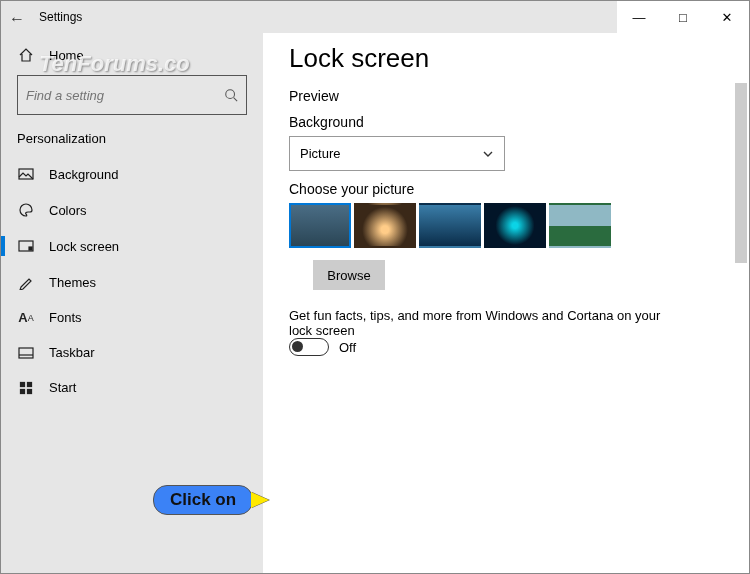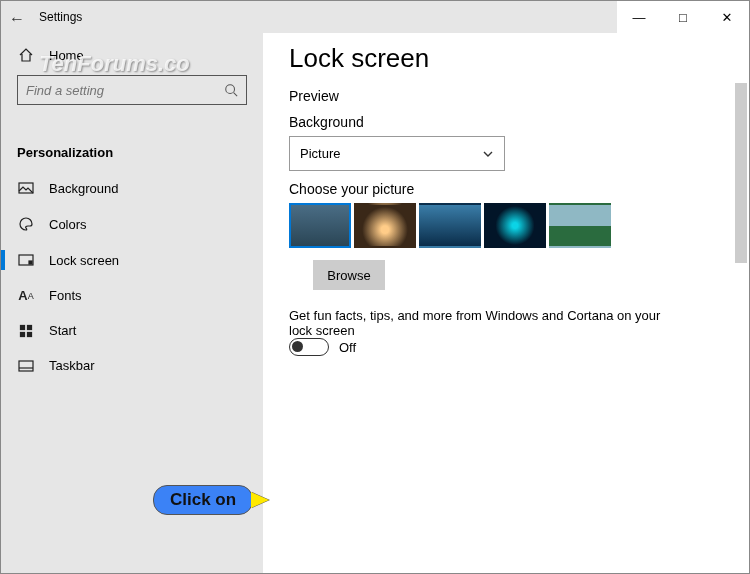--- a/index.html
+++ b/index.html
@@ -7,23 +7,23 @@
   .window { display: flex; flex-direction: column; width: 100%; height: 100%; }
   .titlebar { height: 32px; display: flex; align-items: center; background: #e6e6e6; }
   .titlebar .back { width: 32px; text-align: center; font-size: 16px; color: #333; cursor: pointer; }
   .titlebar .title { padding-left: 6px; font-size: 12px; }
   .titlebar .spacer { flex: 1; }
   .titlebar .btn { width: 44px; height: 32px; display: flex; align-items: center; justify-content: center; font-size: 13px; cursor: pointer; background: #fff;}
   .body { flex: 1; display: flex; overflow: hidden; }
   .sidebar { width: 262px; background: #e6e6e6; padding-top: 6px; display: flex; flex-direction: column; }
   .home-row { display: flex; align-items: center; padding: 8px 16px; gap: 14px; cursor: pointer; }
   .home-row .icon { width: 18px; display: flex; align-items: center; justify-content: center; font-size: 15px; }
-  .search { margin: 4px 16px 10px 16px; border: 1px solid #555; height: 30px; display: flex; align-items: center; padding: 0 8px; background: #e6e6e6; }
+  .search { margin: 4px 16px 10px 16px; border: 1px solid #555; height: 40px; display: flex; align-items: center; padding: 0 8px; background: #e6e6e6; }
   .search input { flex: 1; border: none; background: transparent; outline: none; font-size: 13px; font-style: italic; color: #555; }
-  .category { padding: 6px 16px 10px 16px; font-weight: 700; font-size: 13px; margin-top: 24px; }
+  .category { padding: 6px 16px 10px 16px; font-weight: 400; font-size: 13px; }
   .nav-item { display: flex; align-items: center; padding: 10px 16px; gap: 14px; cursor: pointer; position: relative; }
   .nav-item.active::before { content: ""; position: absolute; left: 0; top: 8px; bottom: 8px; width: 4px; background: #0078d7; }
   .nav-item .icon { width: 18px; display: flex; align-items: center; justify-content: center; color: #222; }
   .content { flex: 1; overflow-y: auto; background: #fff; padding: 10px 26px 20px 26px; position: relative; }
   .content h1 { font-size: 26px; font-weight: 400; margin-bottom: 14px; }
   .content h2 { font-size: 14px; font-weight: 400; margin: 10px 0 6px 0; }
   .preview { width: 330px; height: 185px; background: linear-gradient(#1b3a52,#2a4d6a); position: relative; overflow: hidden; }
   .preview .win1 { position:absolute; left:10px; top:10px; right:50px; bottom:30px; background:#fff; border:1px solid #bbb;}
   .preview .win2 { position:absolute; left:80px; top:18px; width:180px; height:110px; background:#fff; border:1px solid #0078d7; box-shadow:0 0 0 1px #0078d7;}
   .preview .tbar { position:absolute; left:0; right:0; bottom:0; height:14px; background:#1a1a1a;}
@@ -108,44 +108,52 @@
         <span class="icon">
             <svg width="16" height="16" viewBox="0 0 16 16" fill="none" stroke="#222" stroke-width="1.2">
               <rect x="1" y="3" width="14" height="10"></rect>
               <rect x="11" y="9" width="3" height="3" fill="#222"></rect>
             </svg>
           </span>
         <span>Lock screen</span>
       </div>
       <div class="nav-item">
         <span class="icon">
+            <svg width="16" height="16" viewBox="0 0 16 16" fill="none" stroke="#222" stroke-width="1.2">
+              <path d="M3 13 l8 -8 2 2 -8 8 -3 1z"></path>
+            </svg>
+          </span>
+        <span>Themes</span>
+      </div>
+      <div class="nav-item">
+        <span class="icon">
             <span style="font-size:13px;font-weight:600">A</span>
             <span style="font-size:9px">A</span>
           </span>
         <span>Fonts</span>
+      </div>
+      <div class="nav-item">
+        <span class="icon">
+            <svg width="16" height="12" viewBox="0 0 16 12" fill="none" stroke="#222" stroke-width="1.2">
+              <rect x="1" y="1" width="14" height="10"></rect>
+              <line x1="1" y1="8" x2="15" y2="8"></line>
+            </svg>
+          </span>
+        <span>Taskbar</span>
       </div>
       <div class="nav-item">
         <span class="icon">
             <svg width="14" height="14" viewBox="0 0 16 16" fill="#222">
               <rect x="1" y="1" width="6" height="6"></rect>
               <rect x="9" y="1" width="6" height="6"></rect>
               <rect x="1" y="9" width="6" height="6"></rect>
               <rect x="9" y="9" width="6" height="6"></rect>
             </svg>
           </span>
         <span>Start</span>
-      </div>
-      <div class="nav-item">
-        <span class="icon">
-            <svg width="16" height="12" viewBox="0 0 16 12" fill="none" stroke="#222" stroke-width="1.2">
-              <rect x="1" y="1" width="14" height="10"></rect>
-              <line x1="1" y1="8" x2="15" y2="8"></line>
-            </svg>
-          </span>
-        <span>Taskbar</span>
       </div>
     </div>
 
     <div class="content content-wrap">
       <div class="scrollbar"></div>
       <h1>Lock screen</h1>
       <h2>Preview</h2>
 
       <h2>Background</h2>
       <div class="dropdown">

